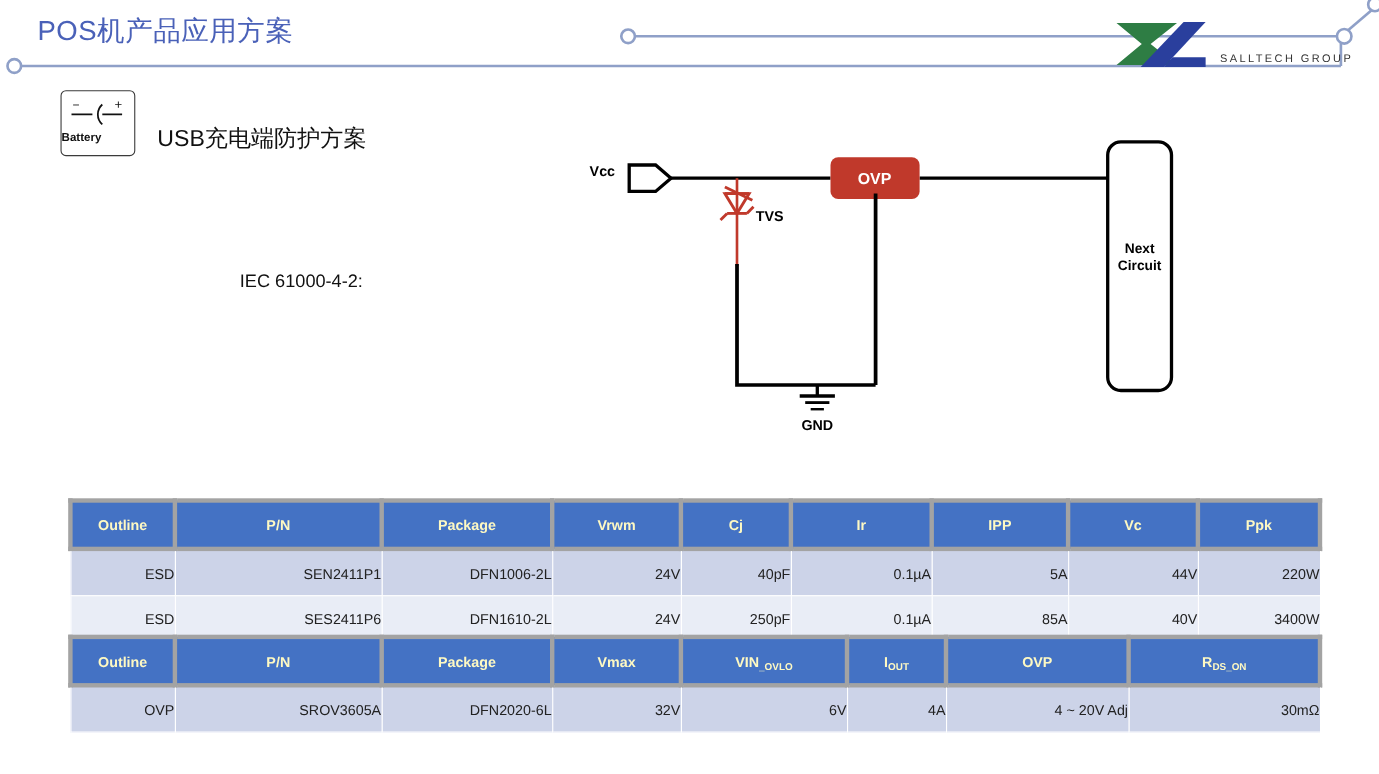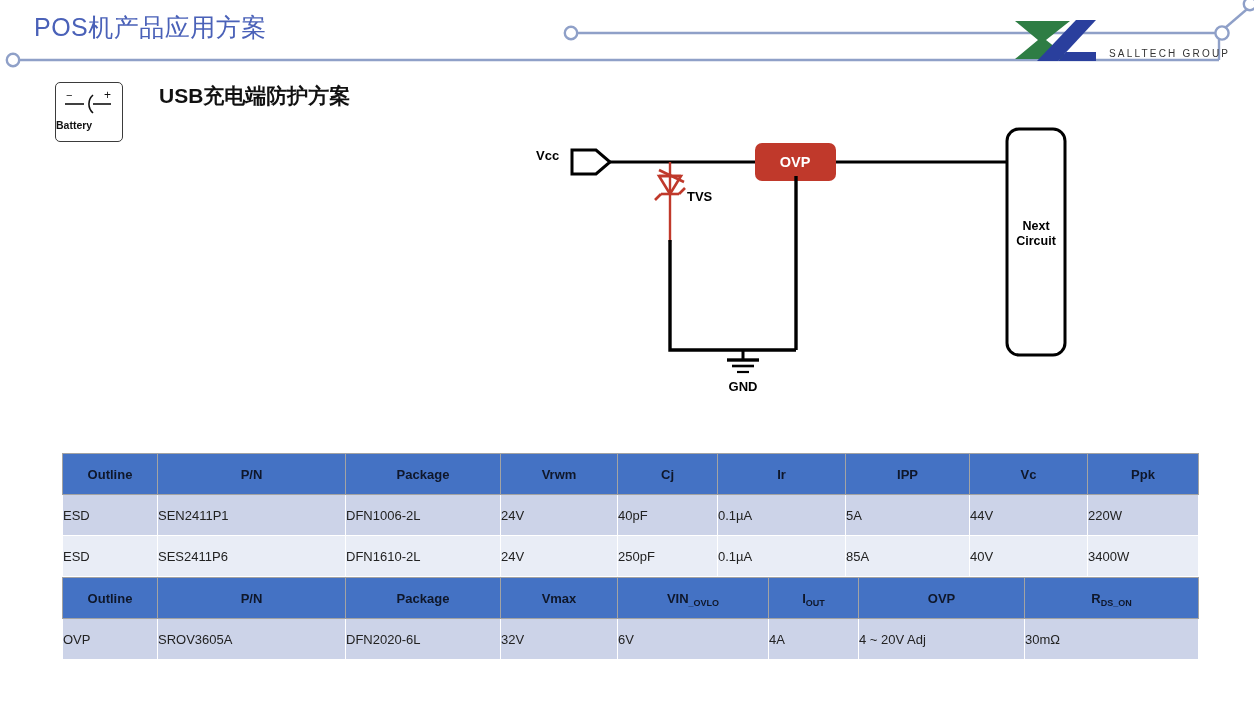--- a/index.html
+++ b/index.html
@@ -32,47 +32,46 @@
     position:absolute;left:55px;top:82px;width:66px;height:58px;
     border:1.4px solid #3b3b3b;border-radius:5px;background:#fff;
   }
   #battery-badge .bsym{position:absolute;left:3px;top:4px;width:60px;height:30px;}
   #battery-label{
     position:absolute;left:0;top:36px;width:66px;text-align:left;
     font-size:10.5px;font-weight:bold;color:#111;
   }
   
   #section-title{
-    position:absolute;left:143px;top:82px;
-    font-size:21px;font-weight:bold;color:#111;white-space:nowrap;
+    position:absolute;left:143px;top:112px;
+    font-size:21px;font-weight:normal;color:#111;white-space:nowrap;
     font-family:"DejaVu Serif","Liberation Serif",serif;
-    margin-left:16px;
   }
   #section-title .lat{font-family:"Liberation Sans","DejaVu Sans",sans-serif;}
   
   #spec-note{
     position:absolute;left:218px;top:244px;
     font-size:16.5px;color:#111;line-height:25px;white-space:nowrap;
   }
   
   #circuit{position:absolute;left:0px;top:110px;width:1130px;height:300px;}
   
   .tbl{
     position:absolute;border-collapse:collapse;table-layout:fixed;
     width:1136px;left:62px;
   }
   #table-esd{top:453px;}
   #table-ovp{top:577px;}
   .tbl th{
-    background:#4472c4;color:#0f172a;font-size:13px;font-weight:bold;
-    height:40px;border:1px solid #a3a3a3;text-align:center;padding:0;
+    background:#4472c4;color:#fef9c3;font-size:13px;font-weight:bold;
+    height:40px;border:4px solid #a3a3a3;text-align:center;padding:0;
   }
   .tbl td{
     font-size:13px;color:#222;height:40px;border:1px solid #ffffff;
-    text-align:left;padding:0;font-weight:normal;
+    text-align:right;padding:0;font-weight:normal;
   }
   .tbl tbody tr.r0 td{background:#ccd3e8;}
   .tbl tbody tr.r1 td{background:#e9edf6;}
   .tbl sub{font-size:9px;font-weight:bold;vertical-align:baseline;position:relative;top:3px;}
 </style>
 </head>
 <body>
 
 <svg id="header-deco" viewBox="0 0 1254 78" width="1254" height="78">
   <g fill="none" stroke="#8fa0c8" stroke-width="2.4">
@@ -110,20 +109,21 @@
     <text x="45" y="12" font-family="Liberation Sans, sans-serif" font-size="12" fill="#111">+</text>
   </svg>
   <div id="battery-label">Battery</div>
 </div>
 
 <div id="section-title">
   <span class="lat">USB</span><span>充电端防护方案</span>
 </div>
 
 <div id="spec-note">
+  <div>IEC 61000-4-2:</div>
 </div>
 
 <svg id="circuit" viewBox="0 0 1130 300" width="1130" height="300">
 
   <path d="M572 40 H596 L610 52 L596 64 H572 Z" fill="#ffffff" stroke="#000000" stroke-width="3"></path>
   <text x="536" y="50" font-family="Liberation Sans, sans-serif" font-size="13" font-weight="bold" fill="#000">Vcc</text>
 
   <path d="M610 52 H755" stroke="#000" stroke-width="3" fill="none"></path>
   <path d="M836 52 H1013" stroke="#000" stroke-width="3" fill="none"></path>
 

